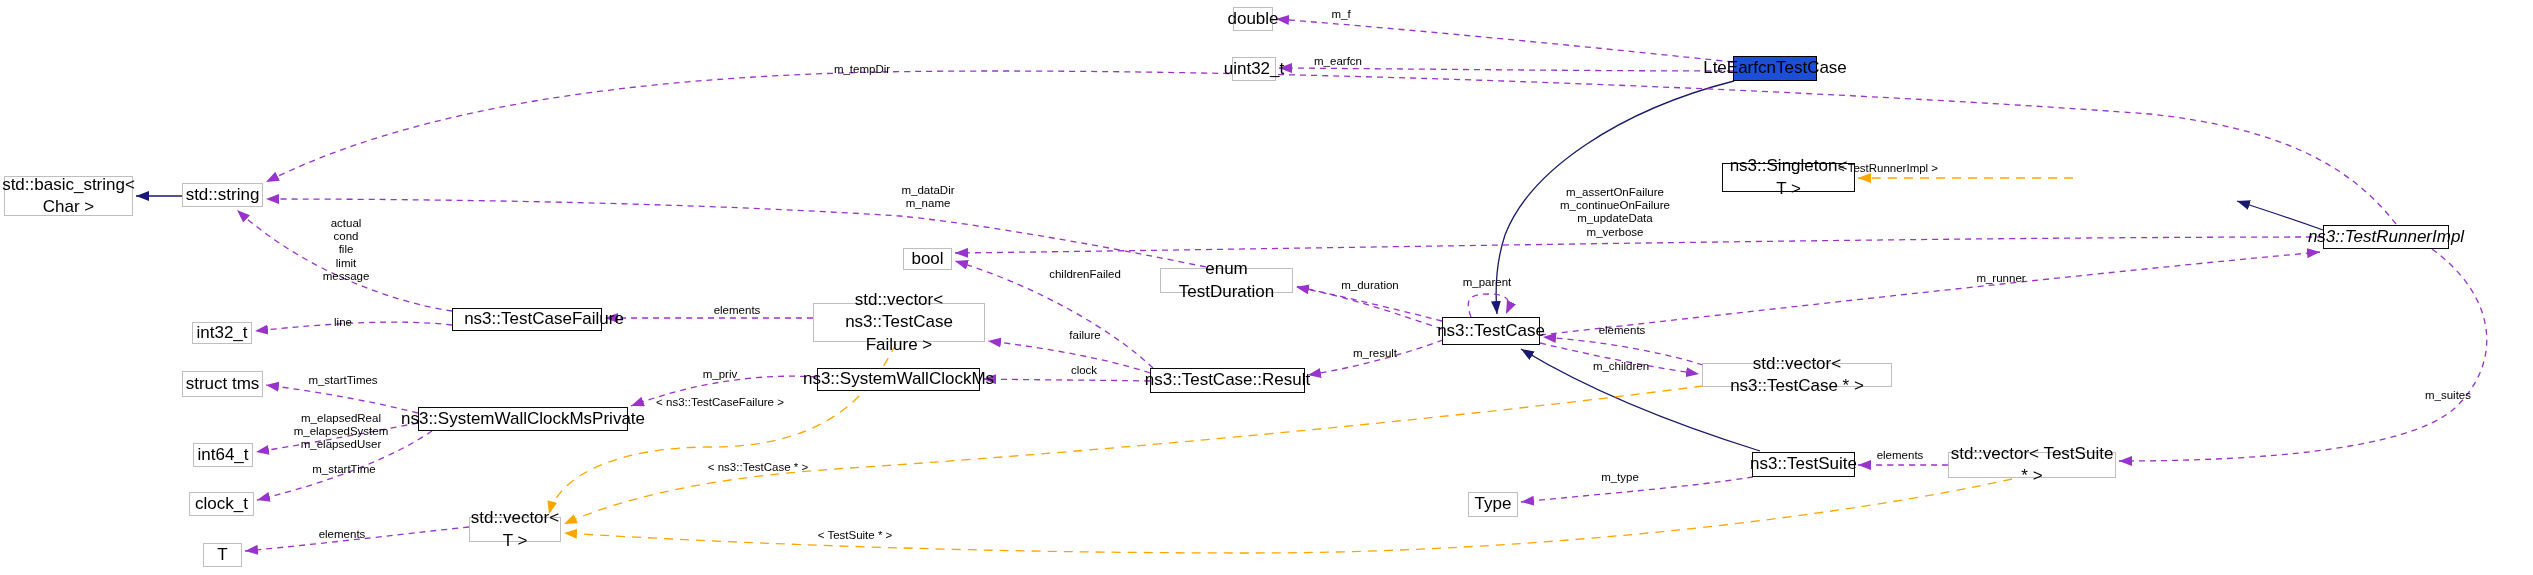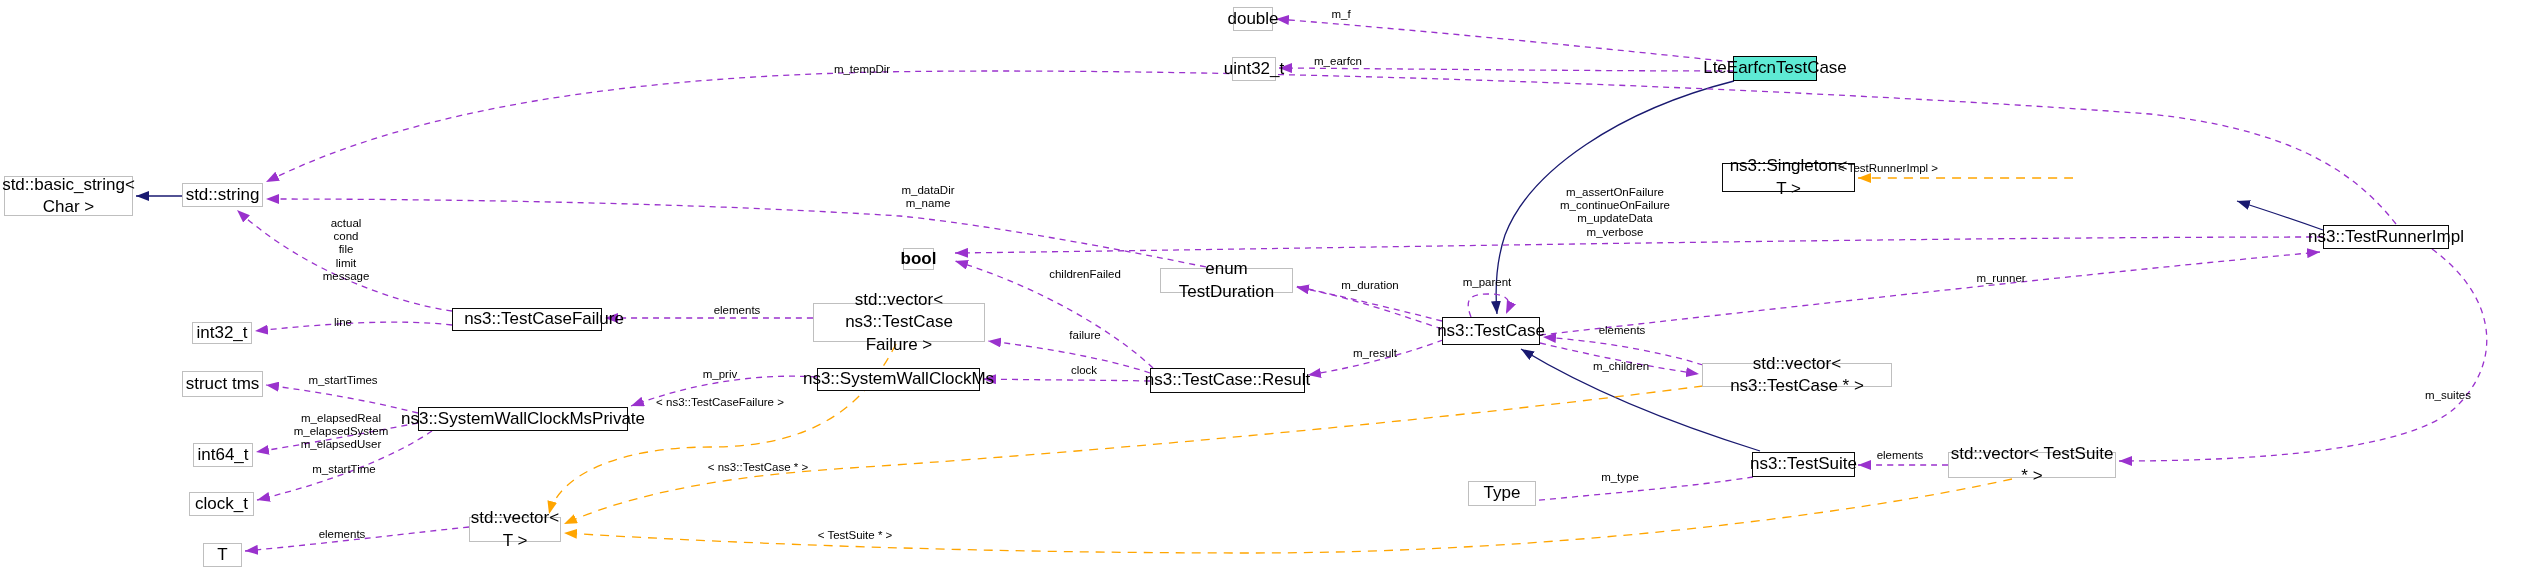--- a/index.html
+++ b/index.html
@@ -18,21 +18,21 @@
     border:1px solid #bfbfbf;
     color:#000;
     font-size:17px;
     line-height:1.3;
     display:flex;align-items:center;justify-content:center;
     text-align:center;
     white-space:pre-line;
     z-index:2;
   }
   .node.doc{border:1.5px solid #0a0a0a;}
-  .node.focal{background:#5eead4;border:1.5px solid #000;}
+  .node.focal{background:#1d4ed8;border:1.5px solid #000;}
   .elabel{
     position:absolute;
     transform:translateX(-50%);
     color:#000;
     font-size:11.5px;
     line-height:1.15;
     white-space:pre;
     text-align:center;
     z-index:3;
   }
@@ -97,37 +97,37 @@
 <div class="node" style="left: 1233px; top: 7px; width: 40px; height: 24px;">double</div>
     <div class="node" style="left: 1232px; top: 57px; width: 44px; height: 24px;">uint32_t</div>
     <div class="node focal" style="left: 1733px; top: 56px; width: 84px; height: 25px;">LteEarfcnTestCase</div>
     <div class="node" style="left: 4px; top: 176px; width: 129px; height: 40px;">std::basic_string&lt;
 Char &gt;</div>
     <div class="node" style="left: 182px; top: 183px; width: 81px; height: 24px;">std::string</div>
     <div class="node" style="left: 192px; top: 322px; width: 60px; height: 22px;">int32_t</div>
     <div class="node doc" style="left: 452px; top: 308px; width: 150px; height: 23px; padding-left: 34px;">ns3::TestCaseFailure</div>
     <div class="node" style="left: 813px; top: 303px; width: 172px; height: 39px;">std::vector&lt; ns3::TestCase
 Failure &gt;</div>
-    <div class="node" style="left: 903px; top: 248px; width: 31px; height: 22px; font-weight: bold;">bool</div>
+    <div class="node" style="left: 903px; top: 248px; width: 49px; height: 22px;">bool</div>
     <div class="node" style="left: 1160px; top: 268px; width: 133px; height: 25px;">enum TestDuration</div>
     <div class="node" style="left: 182px; top: 371px; width: 81px; height: 26px;">struct tms</div>
     <div class="node doc" style="left: 418px; top: 407px; width: 210px; height: 24px;">ns3::SystemWallClockMsPrivate</div>
     <div class="node doc" style="left: 817px; top: 368px; width: 163px; height: 23px;">ns3::SystemWallClockMs</div>
     <div class="node doc" style="left: 1150px; top: 368px; width: 155px; height: 25px;">ns3::TestCase::Result</div>
     <div class="node" style="left: 193px; top: 443px; width: 60px; height: 24px;">int64_t</div>
     <div class="node" style="left: 189px; top: 492px; width: 65px; height: 24px;">clock_t</div>
     <div class="node" style="left: 469px; top: 517px; width: 92px; height: 25px;">std::vector&lt; T &gt;</div>
     <div class="node" style="left: 203px; top: 543px; width: 39px; height: 24px;">T</div>
     <div class="node doc" style="left: 1442px; top: 317px; width: 98px; height: 28px;">ns3::TestCase</div>
     <div class="node" style="left: 1702px; top: 363px; width: 190px; height: 24px;">std::vector&lt; ns3::TestCase * &gt;</div>
     <div class="node doc" style="left: 1752px; top: 452px; width: 103px; height: 25px;">ns3::TestSuite</div>
-    <div class="node" style="left: 1468px; top: 481px; width: 68px; height: 25px;">Type</div>
+    <div class="node" style="left: 1468px; top: 492px; width: 50px; height: 25px;">Type</div>
     <div class="node" style="left: 1948px; top: 452px; width: 168px; height: 26px;">std::vector&lt; TestSuite * &gt;</div>
     <div class="node doc" style="left: 1722px; top: 163px; width: 133px; height: 29px;">ns3::Singleton&lt; T &gt;</div>
-    <div class="node doc" style="left: 2323px; top: 225px; width: 126px; height: 24px;">ns3::TestRunnerImpl</div>
+    <div class="node doc" style="left: 2323px; top: 225px; width: 126px; height: 24px; font-style: italic;">ns3::TestRunnerImpl</div>
     <div class="elabel" style="left: 1341px; top: 8px;">m_f</div>
     <div class="elabel" style="left: 1338px; top: 55px;">m_earfcn</div>
     <div class="elabel" style="left: 862px; top: 63px;">m_tempDir</div>
     <div class="elabel" style="left: 928px; top: 184px;">m_dataDir
 m_name</div>
     <div class="elabel" style="left: 346px; top: 217px;">actual
 cond
 file
 limit
 message</div>

